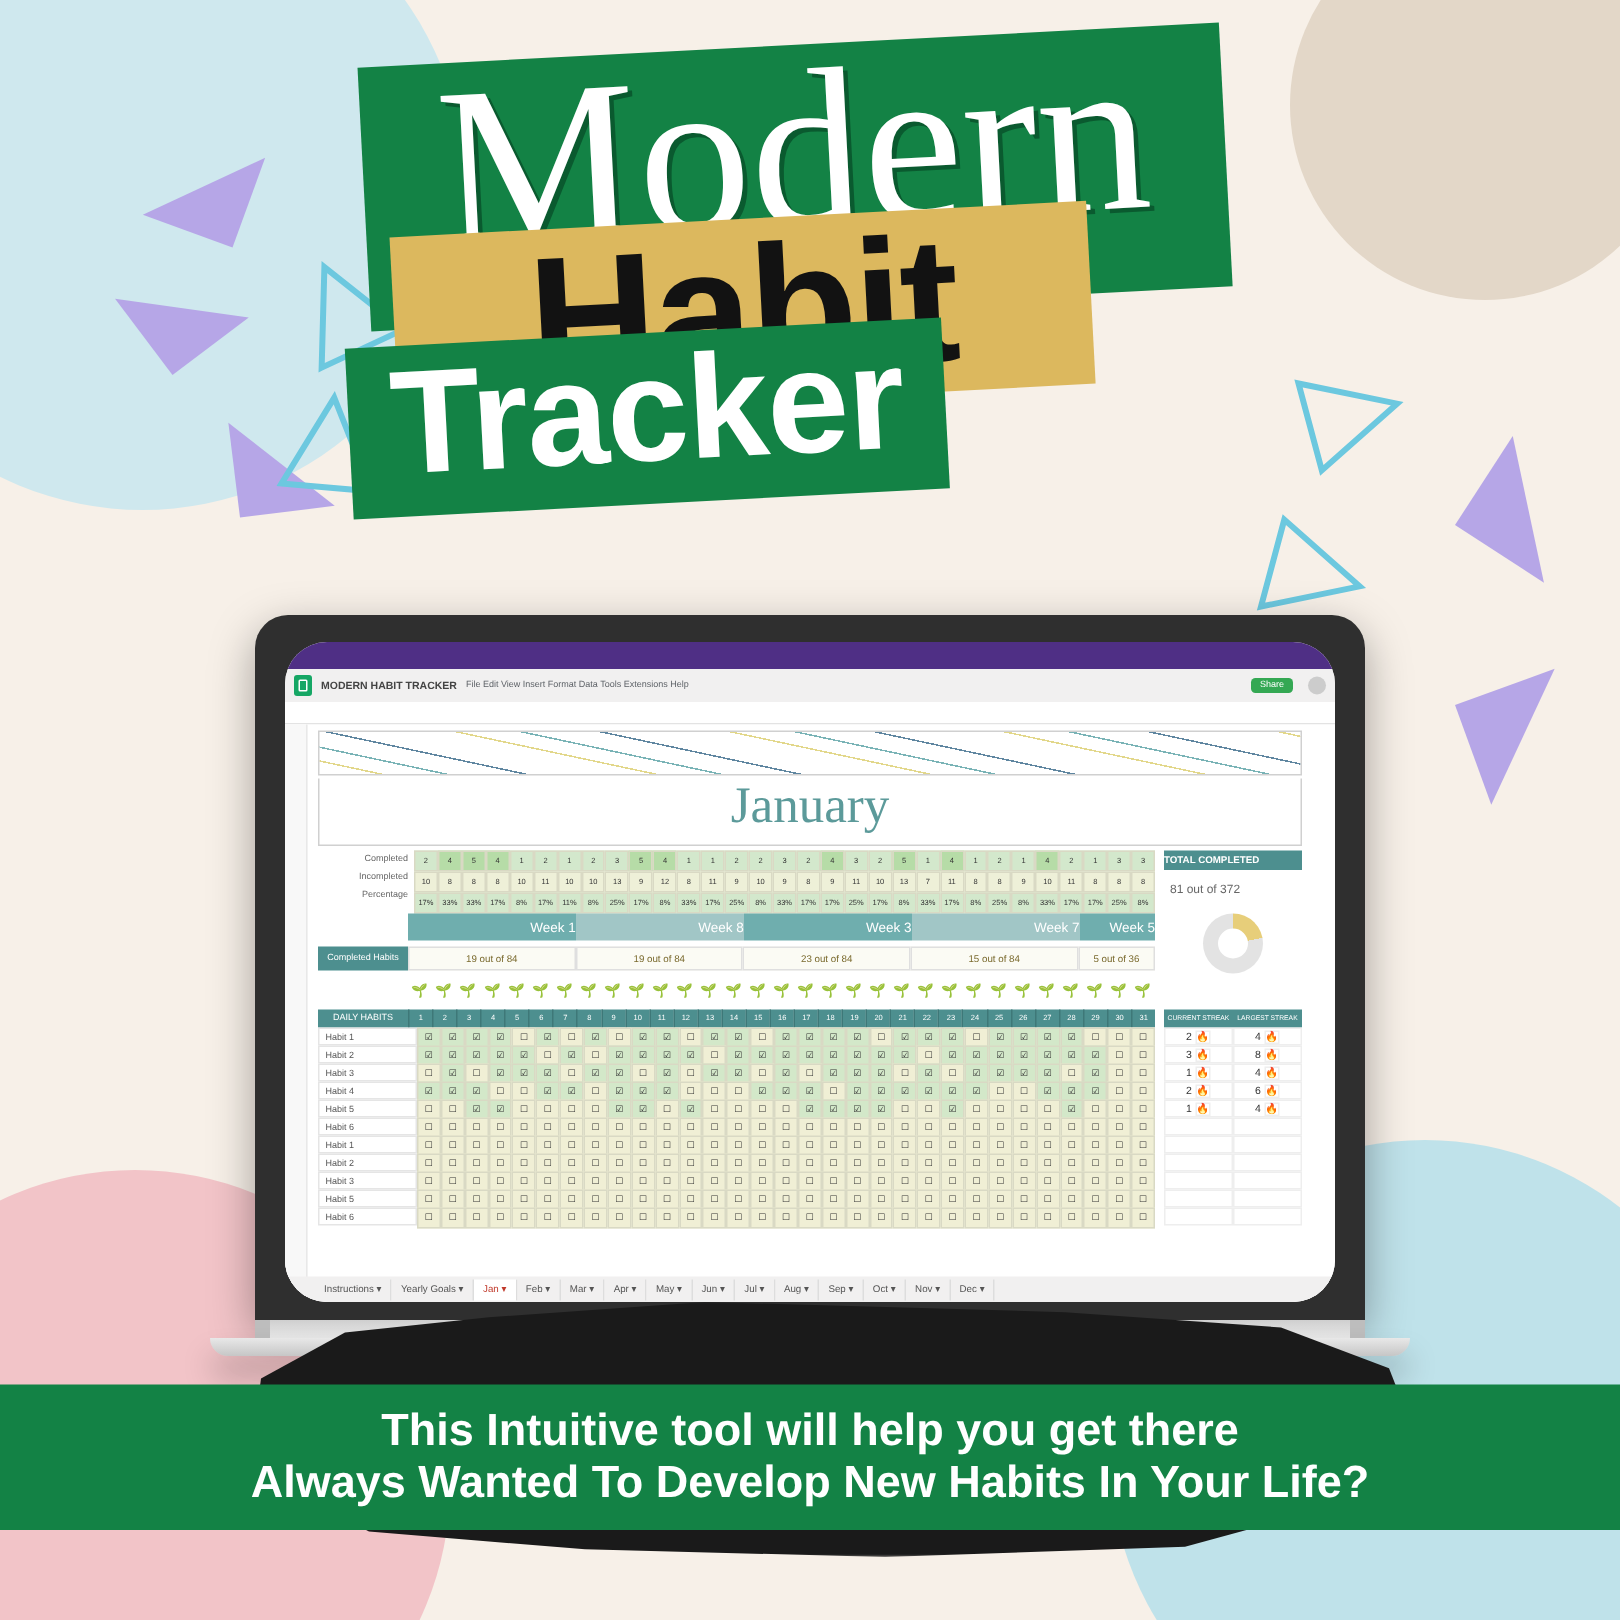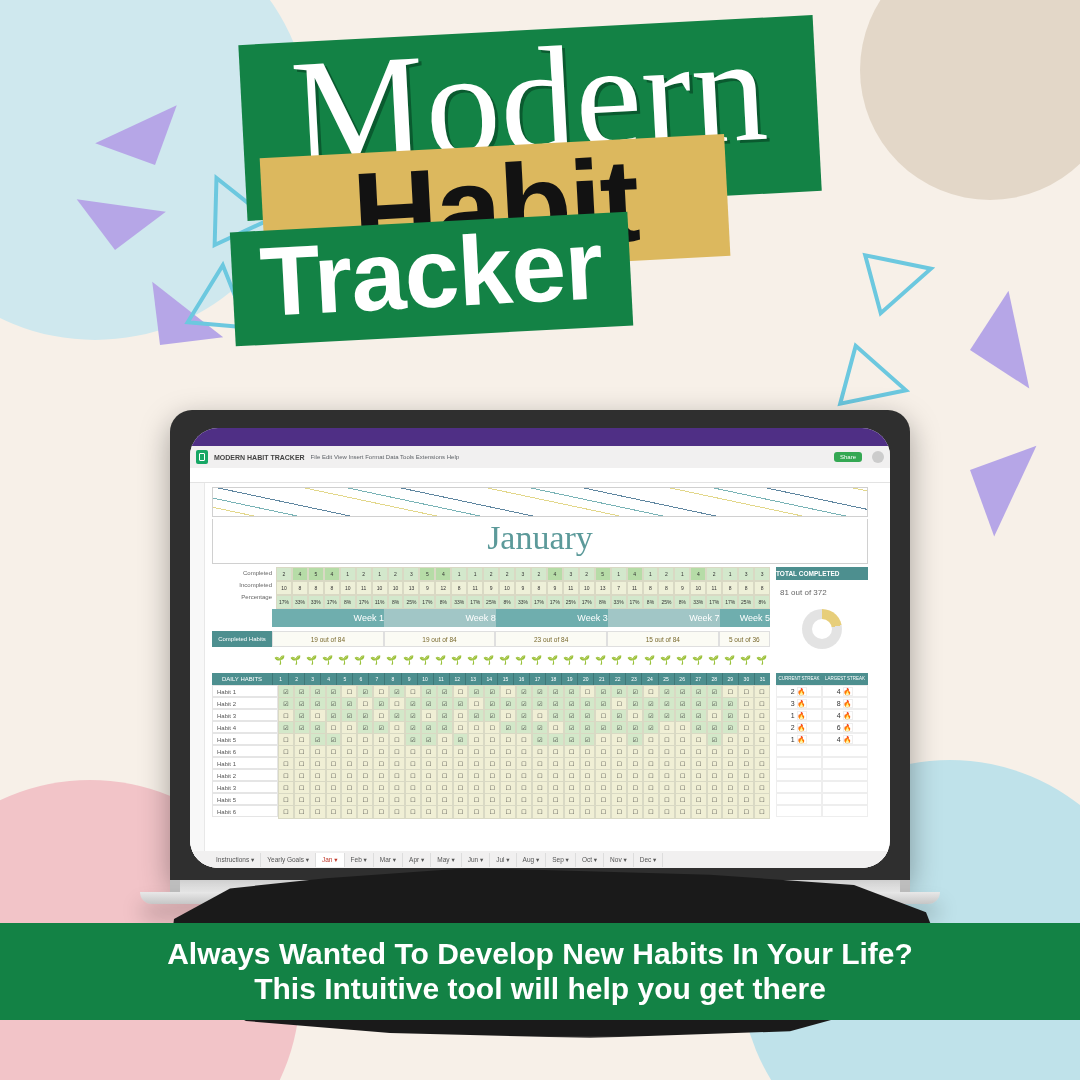--- a/index.html
+++ b/index.html
@@ -828,17 +828,17 @@
         </div>
       </div>
     </div>
     <div class="hinge"></div>
     <div class="base"></div>
   </div>
 
   <div class="tagline-wrap">
     <div class="brush"></div>
     <div class="tagband">
+      <div class="tag">This Intuitive tool will help you get there</div>
       <div class="tag">Always Wanted To Develop New Habits In Your Life?</div>
-      <div class="tag">This Intuitive tool will help you get there</div>
     </div>
   </div>
 </div>
 
 </body></html>

